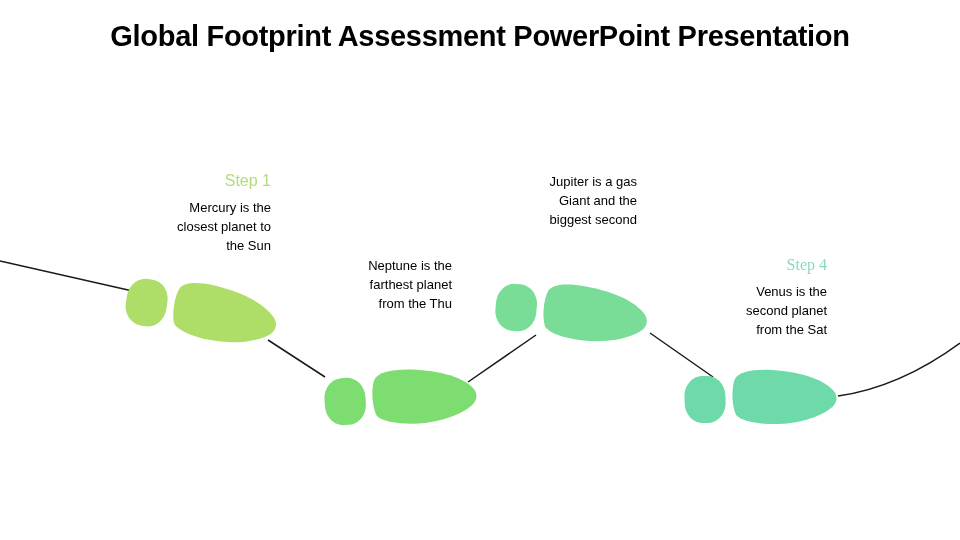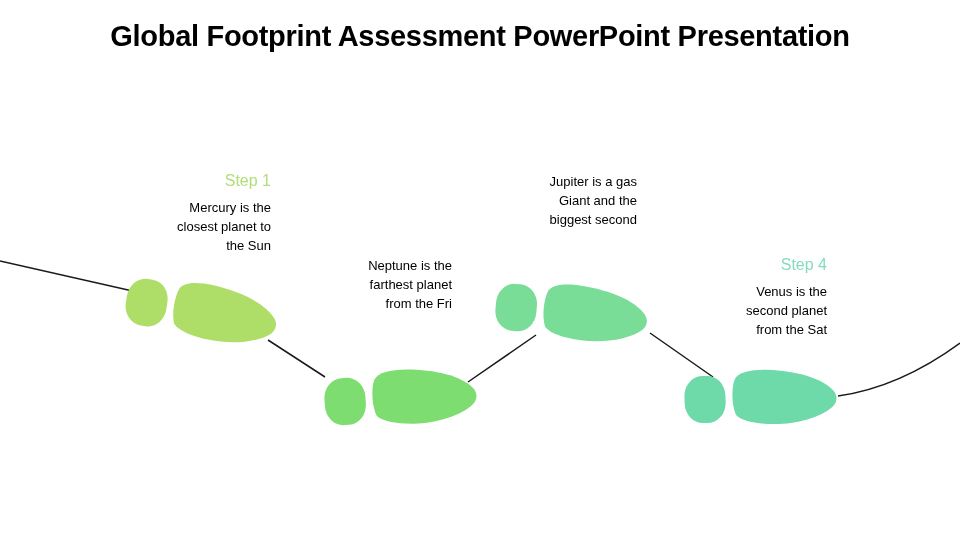--- a/index.html
+++ b/index.html
@@ -74,29 +74,29 @@
   <div class="step-block pos-1">
     <div class="step-label" style="color: rgb(179, 221, 120);">Step 1</div>
     <div class="step-desc">Mercury is the
 closest planet to
 the Sun</div>
   </div>
 
   <div class="step-block pos-2">
     <div class="step-desc">Neptune is the
 farthest planet
-from the Fri</div>
+from the Thu</div>
   </div>
 
   <div class="step-block pos-3">
     <div class="step-desc">Jupiter is a gas
 Giant and the
 biggest second</div>
   </div>
 
   <div class="step-block pos-4">
-    <div class="step-label" style="color: rgb(133, 219, 193);">Step 4</div>
+    <div class="step-label" style="color: rgb(133, 219, 193); font-family: Liberation Serif, serif;">Step 4</div>
     <div class="step-desc">Venus is the
 second planet
 from the Sat</div>
   </div>
 
 </div>
 
 </body></html>

